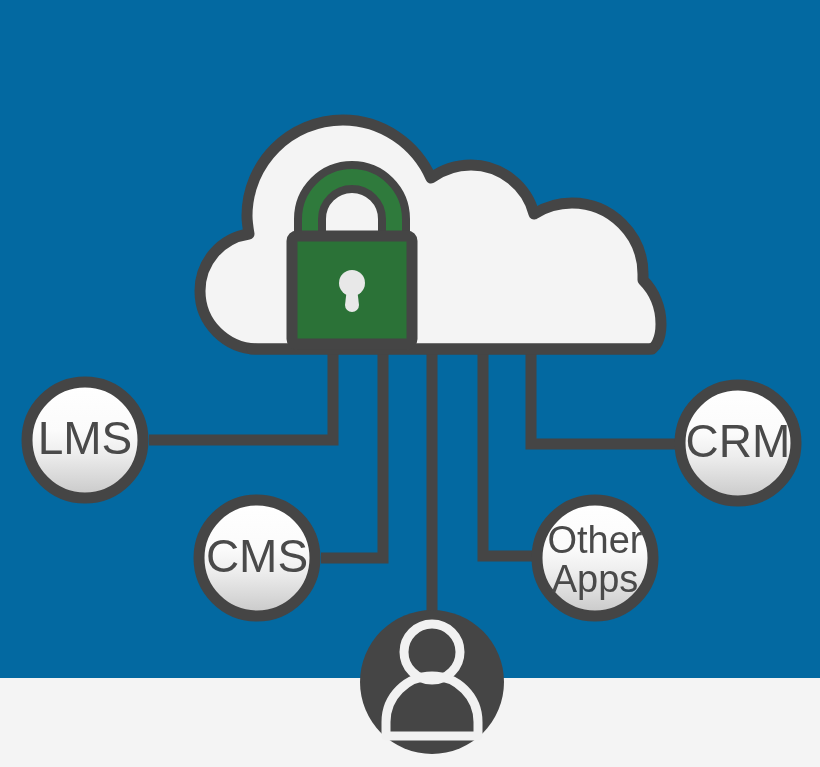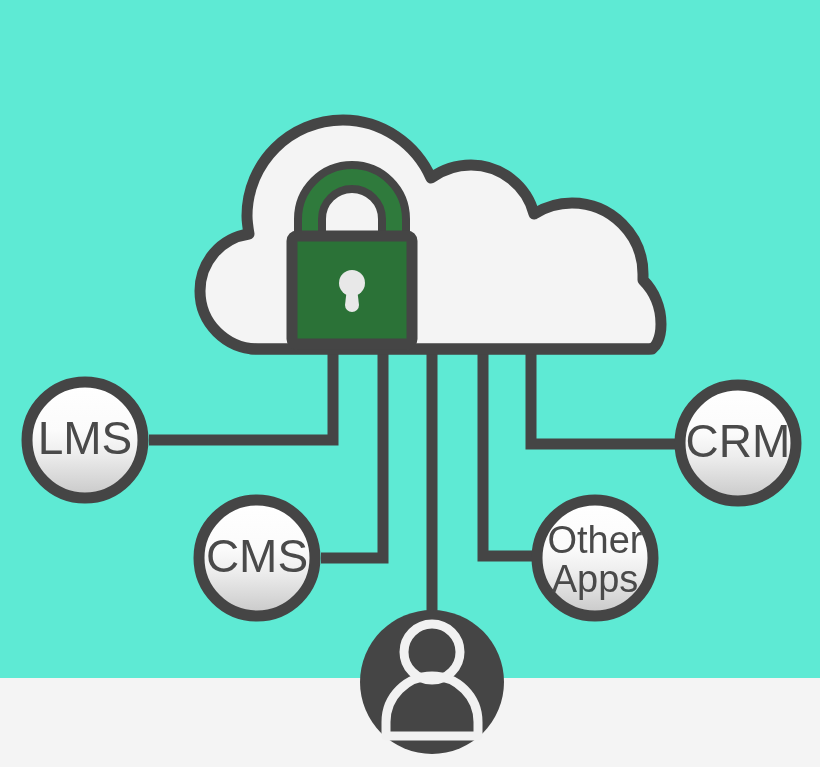--- a/index.html
+++ b/index.html
@@ -11,21 +11,21 @@
     width: 820px;
     height: 767px;
     background: #f4f4f4;
     font-family: "Liberation Sans", sans-serif;
     overflow: hidden;
   }
   #diagram-root {
     position: relative;
     width: 820px;
     height: 678px;
-    background: #5eead4;
+    background: #0369a1;
   }
   svg.diagram-canvas {
     display: block;
     width: 820px;
     height: 767px;
   }
   .node-label {
     font-family: "Liberation Sans", sans-serif;
     fill: #4a4a4a;
     text-anchor: middle;

